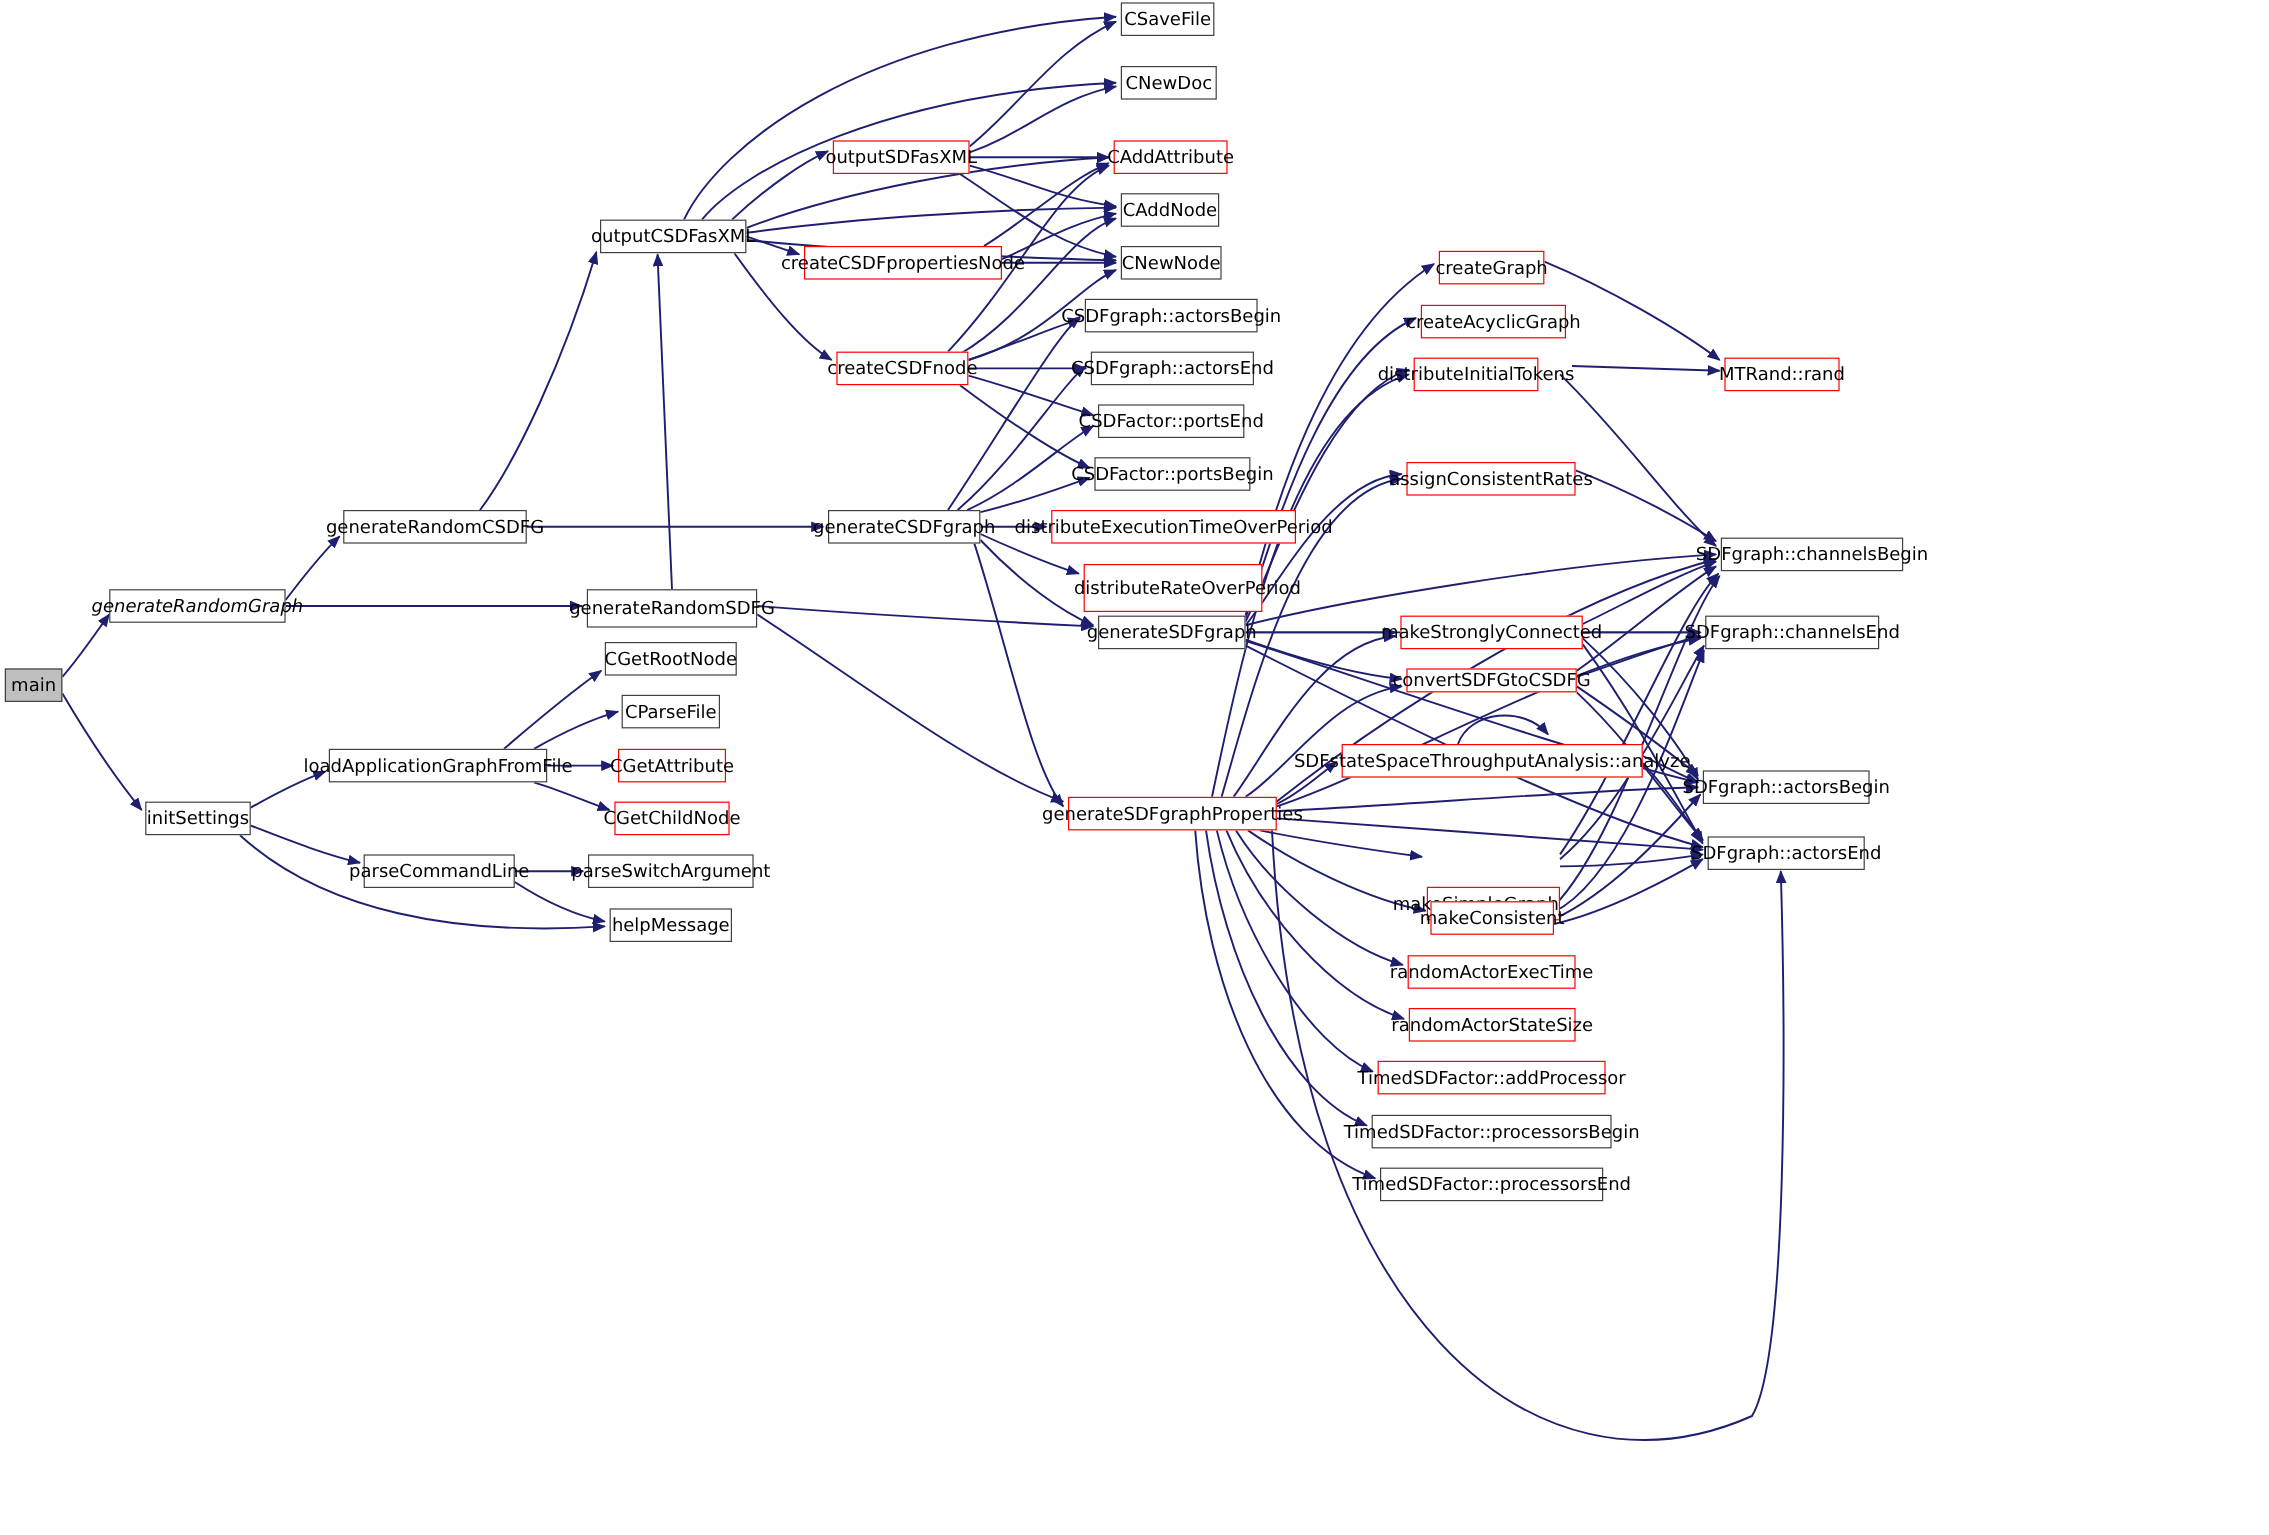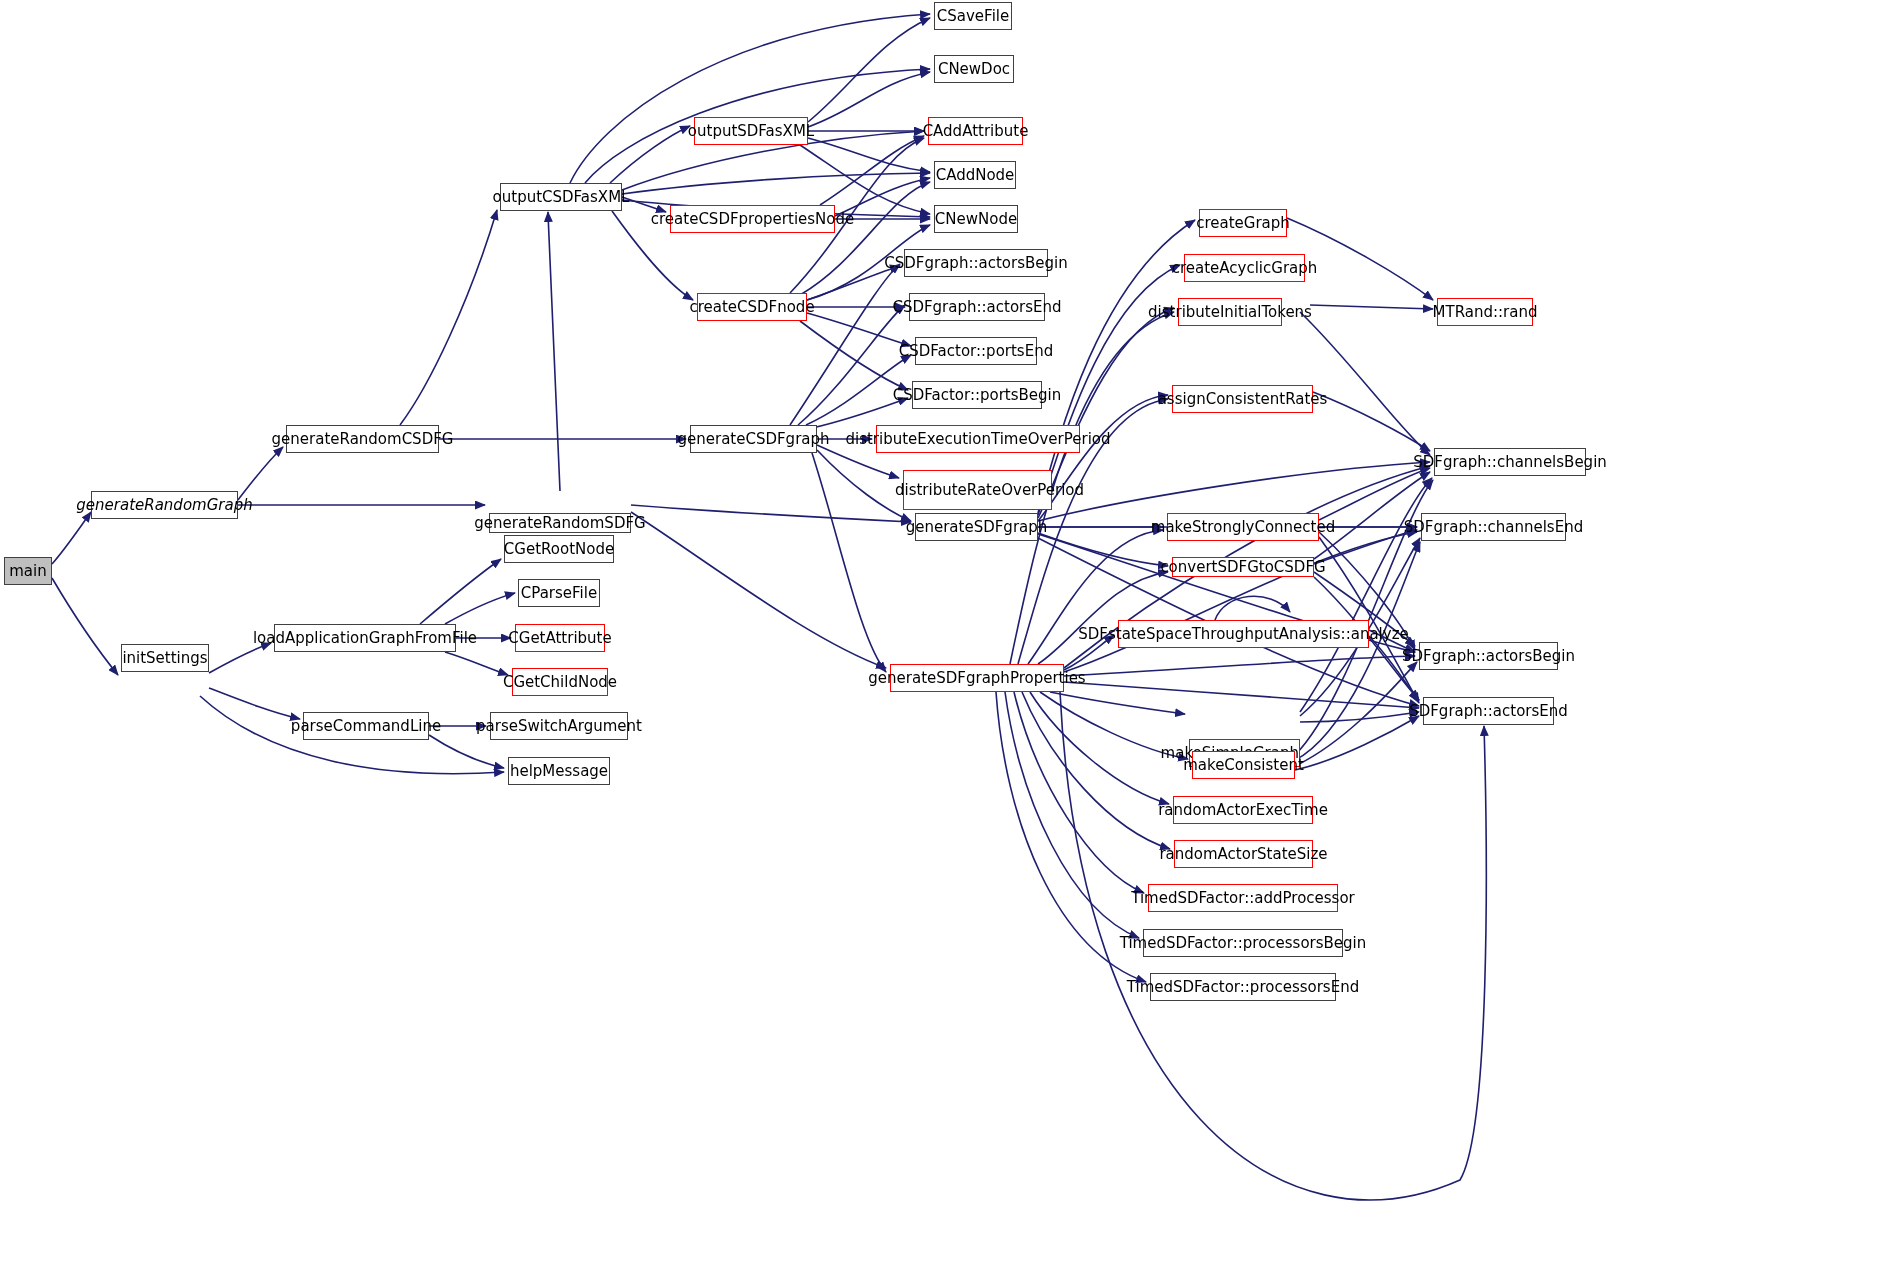--- a/index.html
+++ b/index.html
@@ -125,27 +125,27 @@
         <path d="M 1060 692 C 1080 1100 1280 1260 1460 1180 C 1490 1130 1488 860 1484 726" marker-end="url(#ah)"></path>
       </g>
   </svg>
   <div id="node-layer">
       <div class="node current" style="left: 4px; top: 557px; width: 48px; height: 28px;">
         <span>main</span>
       </div>
       <div class="node" style="left: 91px; top: 491px; width: 147px; height: 28px; font-style: italic;">
         <span>generateRandomGraph</span>
       </div>
-      <div class="node" style="left: 121px; top: 644px; width: 88px; height: 28px;">
+      <div class="node" style="left: 121px; top: 668px; width: 88px; height: 28px;">
         <span>initSettings</span>
       </div>
       <div class="node" style="left: 286px; top: 425px; width: 153px; height: 28px;">
         <span>generateRandomCSDFG</span>
       </div>
-      <div class="node" style="left: 489px; top: 513px; width: 142px; height: 20px;">
+      <div class="node" style="left: 489px; top: 491px; width: 142px; height: 32px;">
         <span>generateRandomSDFG</span>
       </div>
       <div class="node" style="left: 274px; top: 624px; width: 182px; height: 28px;">
         <span>loadApplicationGraphFromFile</span>
       </div>
       <div class="node" style="left: 303px; top: 712px; width: 126px; height: 28px;">
         <span>parseCommandLine</span>
       </div>
       <div class="node" style="left: 504px; top: 535px; width: 110px; height: 28px;">
         <span>CGetRootNode</span>

